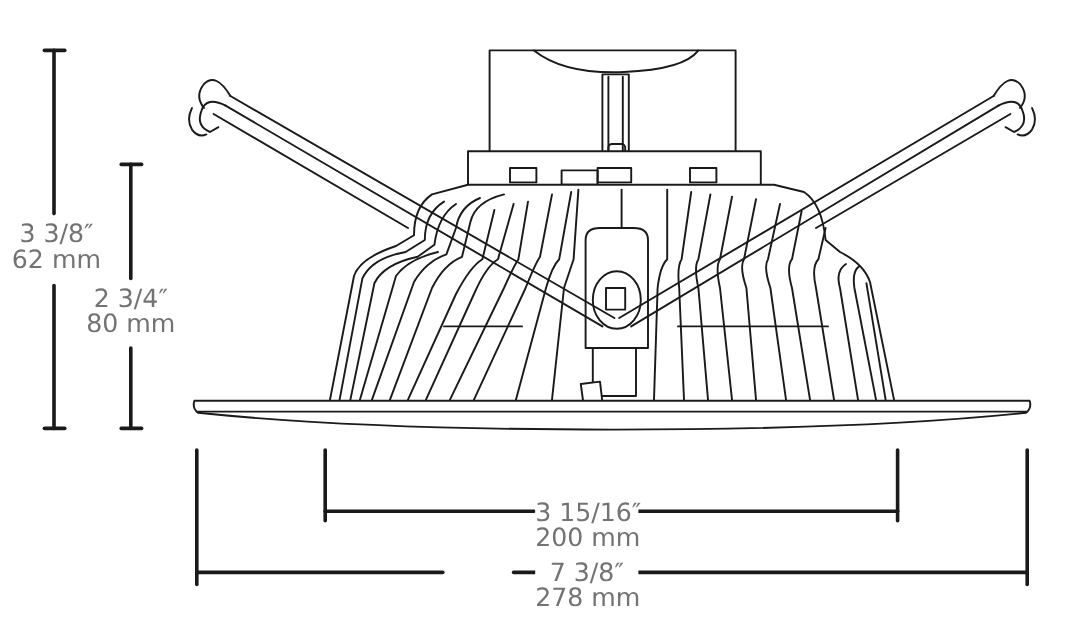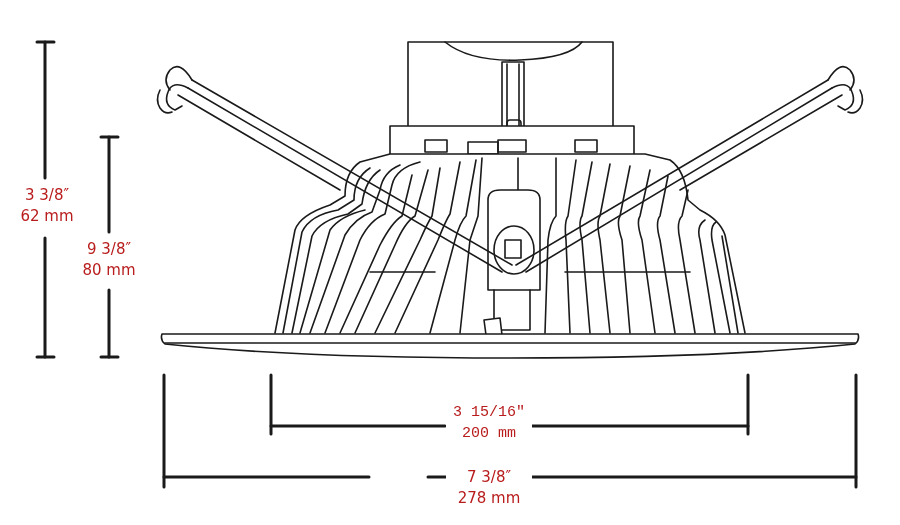--- a/index.html
+++ b/index.html
@@ -1,18 +1,18 @@
 <!DOCTYPE html>
 <html><head>
   <meta charset="utf-8">
   <style>
     html, body { margin: 0; padding: 0; background: #ffffff; }
     body { width: 900px; height: 525px; position: relative; overflow: hidden; font-family: "DejaVu Sans", sans-serif; }
     .canvas { position: absolute; left: 0; top: 0; width: 900px; height: 525px; }
-    .dim-label { position: absolute; font-size: 15px; line-height: 21px; color: #b91c1c; text-align: center; background: #fff; white-space: nowrap; }
+    .dim-label { position: absolute; font-size: 21px; line-height: 21px; color: #737373; text-align: center; background: #fff; white-space: nowrap; }
     .dim-label span { display: block; }
   </style>
 </head>
 <body>
 
 <svg class="canvas" viewBox="0 0 900 525" xmlns="http://www.w3.org/2000/svg" fill="none" stroke="#1a1a1a" stroke-linecap="round" stroke-linejoin="round">
 
   <g stroke-width="3">
 
     <line x1="45" y1="42" x2="45" y2="178"></line>
@@ -110,25 +110,25 @@
     </g>
   </g>
 </svg>
 
 <div class="dim-label" style="left:2px; top:185px; width:90px;">
   <span>3 3/8″</span>
   <span>62 mm</span>
 </div>
 
 <div class="dim-label" style="left:64px; top:239px; width:90px;">
-  <span>9 3/8″</span>
+  <span>2 3/4″</span>
   <span>80 mm</span>
 </div>
 
-<div class="dim-label" style="left:446px; top:402px; width:86px;font-family:Liberation Mono, monospace;">
+<div class="dim-label" style="left:446px; top:417px; width:86px;">
   <span>3 15/16″</span>
   <span>200 mm</span>
 </div>
 
 <div class="dim-label" style="left:446px; top:467px; width:86px;">
   <span>7 3/8″</span>
   <span>278 mm</span>
 </div>
 
 </body></html>

